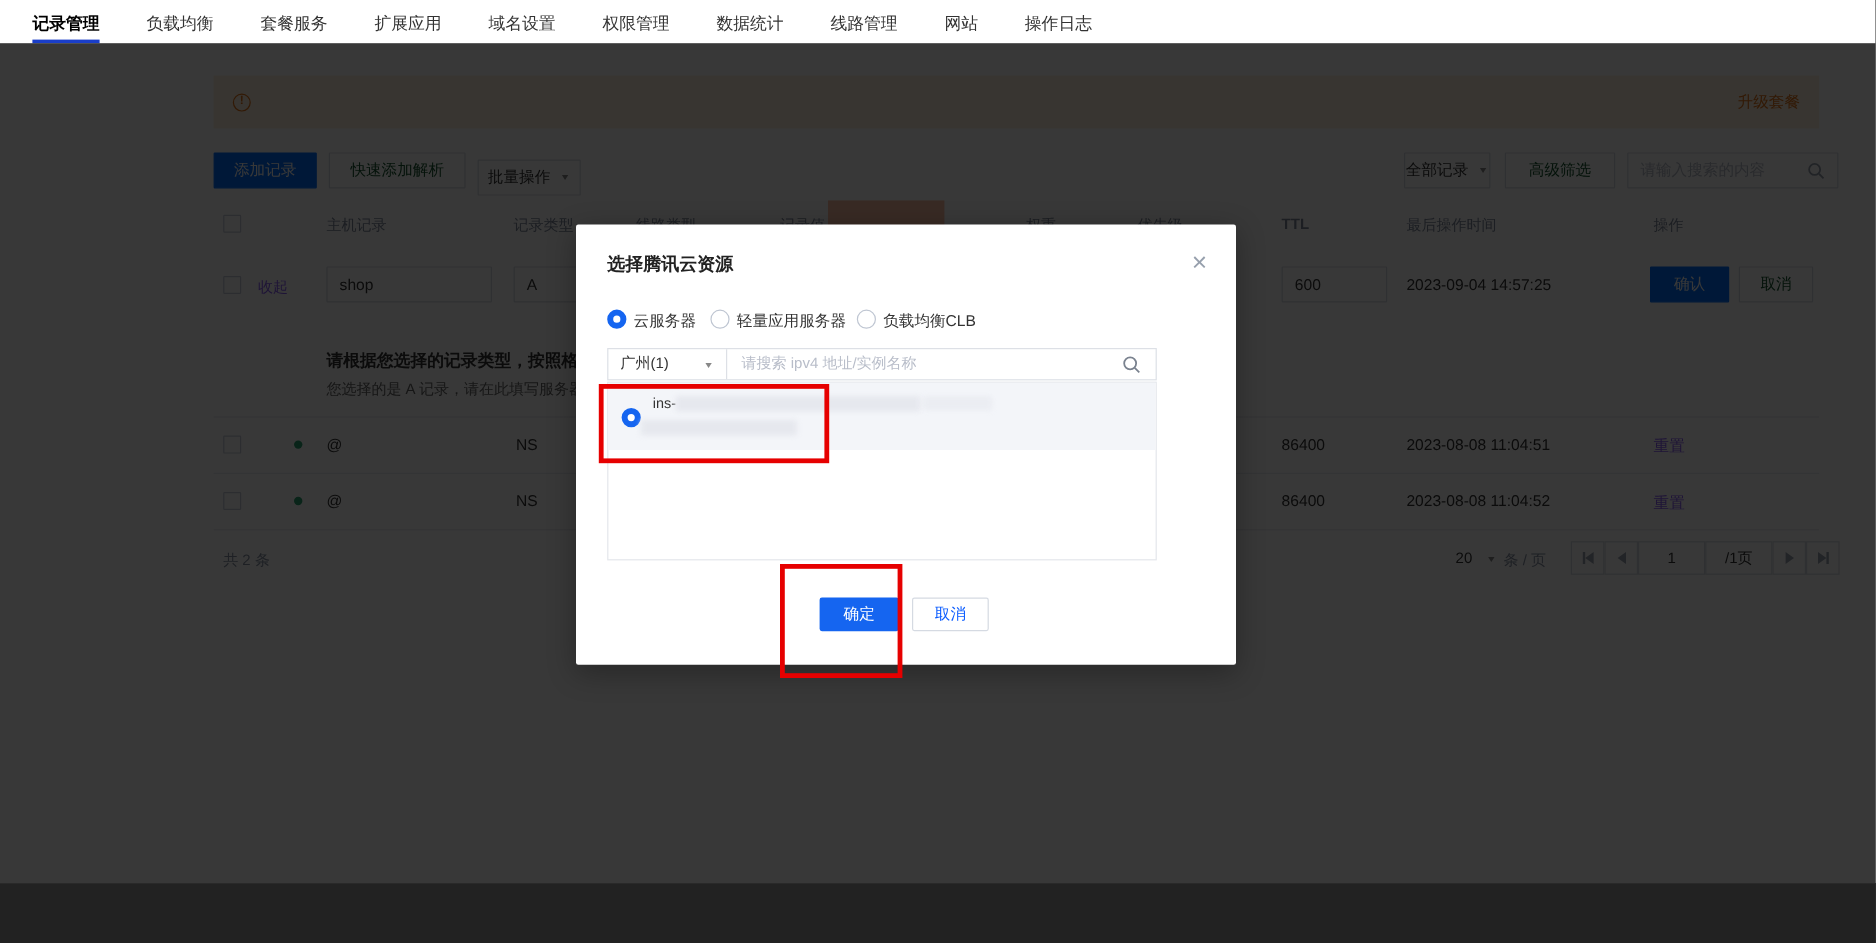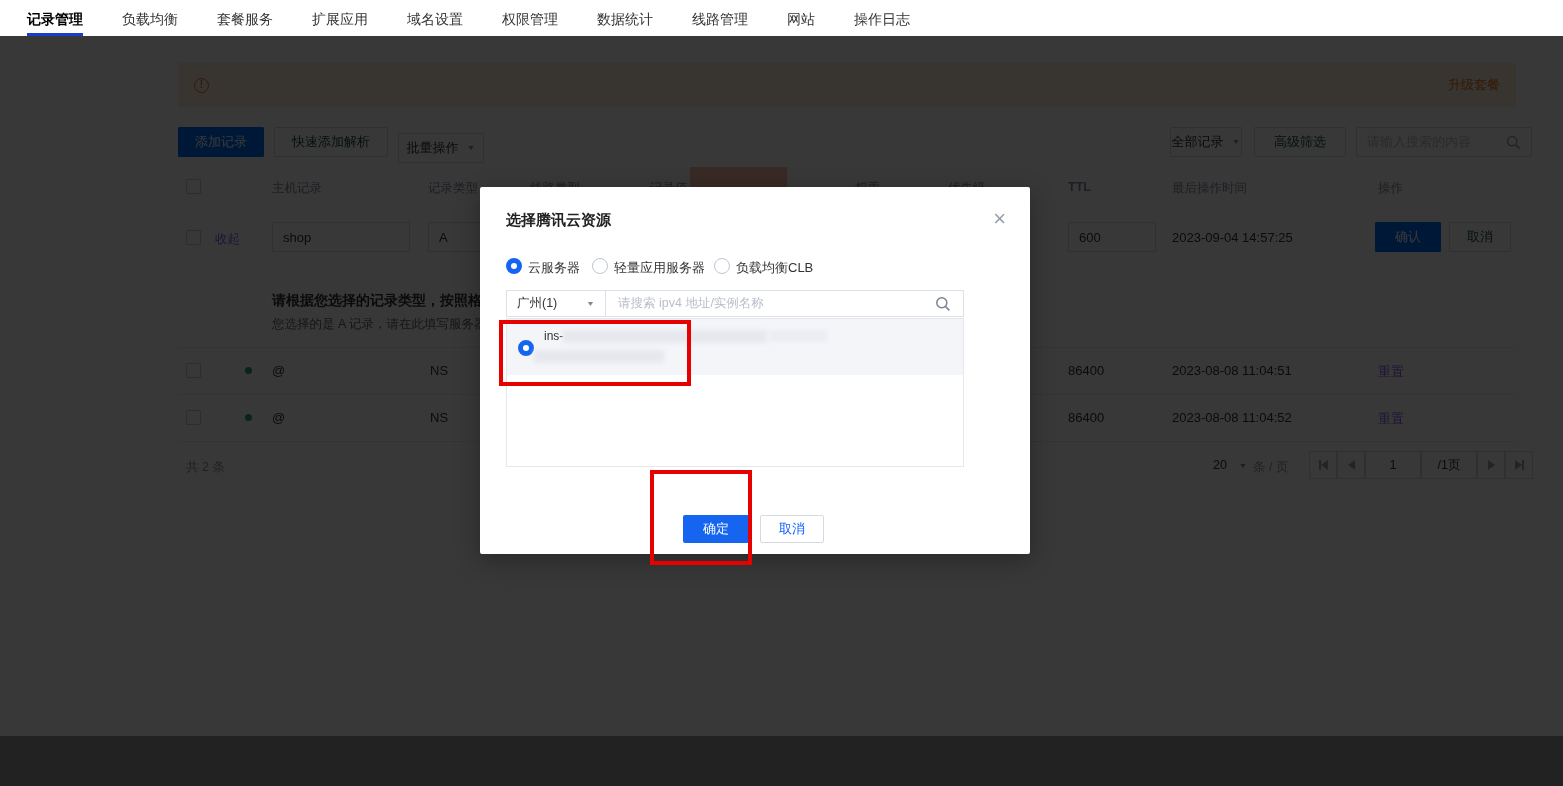--- a/index.html
+++ b/index.html
@@ -68,21 +68,21 @@
   .radio-label { position:absolute; font-size:13px; color:#333; }
   .combo { position:absolute; left:26px; top:103px; width:458px; height:27px;
     border:1px solid #dde0e6; display:flex; align-items:center; }
   .combo .region { width:99px; height:100%; border-right:1px solid #dde0e6;
     display:flex; align-items:center; padding:0 10px; font-size:12.5px; color:#333; cursor:pointer;}
   .combo .region .caret { margin-left:auto; }
   .combo .msearch { flex:1; display:flex; align-items:center; padding:0 12px; font-size:12.5px; }
   .listbox { position:absolute; left:26px; top:131px; width:458px; height:149px; border:1px solid #e4e7ec; background:#fff;}
   .listitem { position:absolute; left:0; top:0; width:456px; height:56px; background:#f3f5f9; cursor:pointer;}
   .blur-blob { position:absolute; background:#e6e8ee; filter:blur(2px); border-radius:2px; }
-  .modal-btn { position:absolute; top:328px; height:28px; font-size:13px; border-radius:2px;
+  .modal-btn { position:absolute; top:311px; height:28px; font-size:13px; border-radius:2px;
     display:flex; align-items:center; justify-content:center; cursor:pointer; }
 
   
   .anno { position:absolute; border:4px solid #e60000; z-index:30; background:transparent; }
 
   
   .peek-orange { position:absolute; left:690px; top:167px; width:97px; height:22px; background:#ffbea4; }
 
   svg { display:block; }
 </style>

